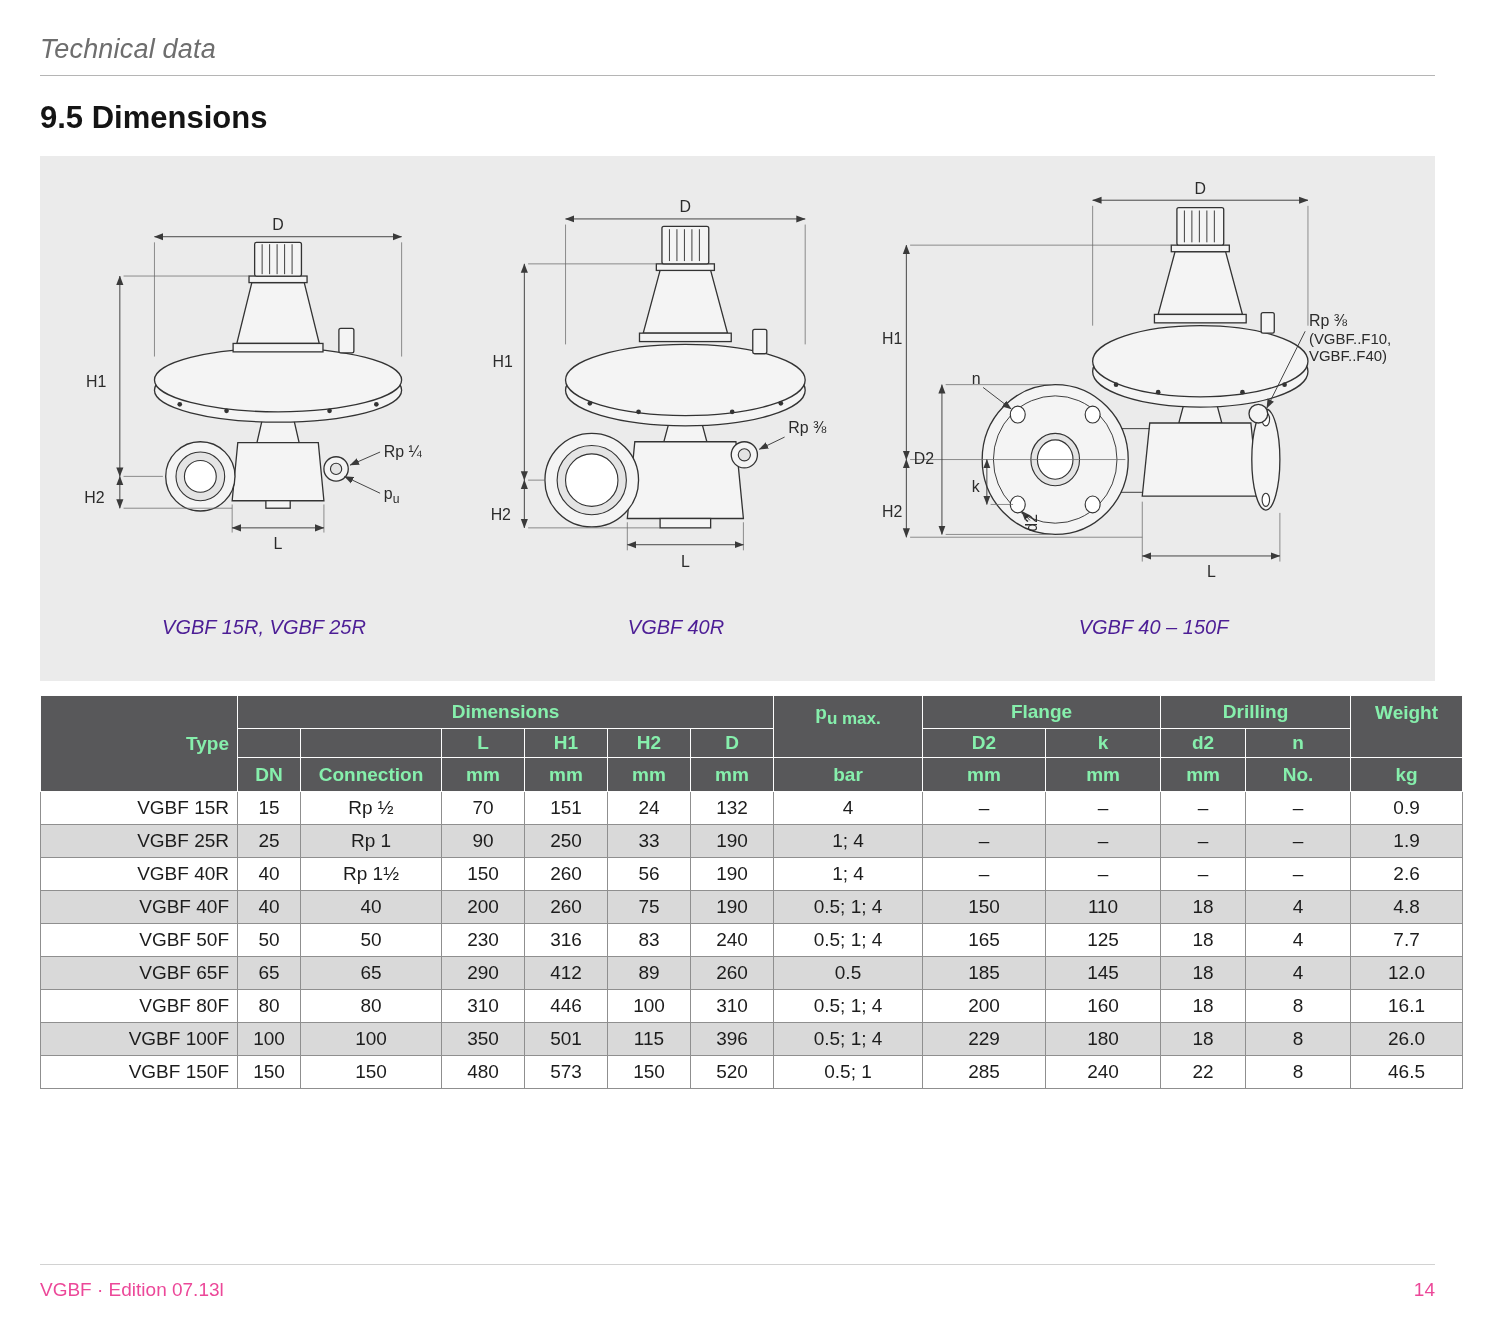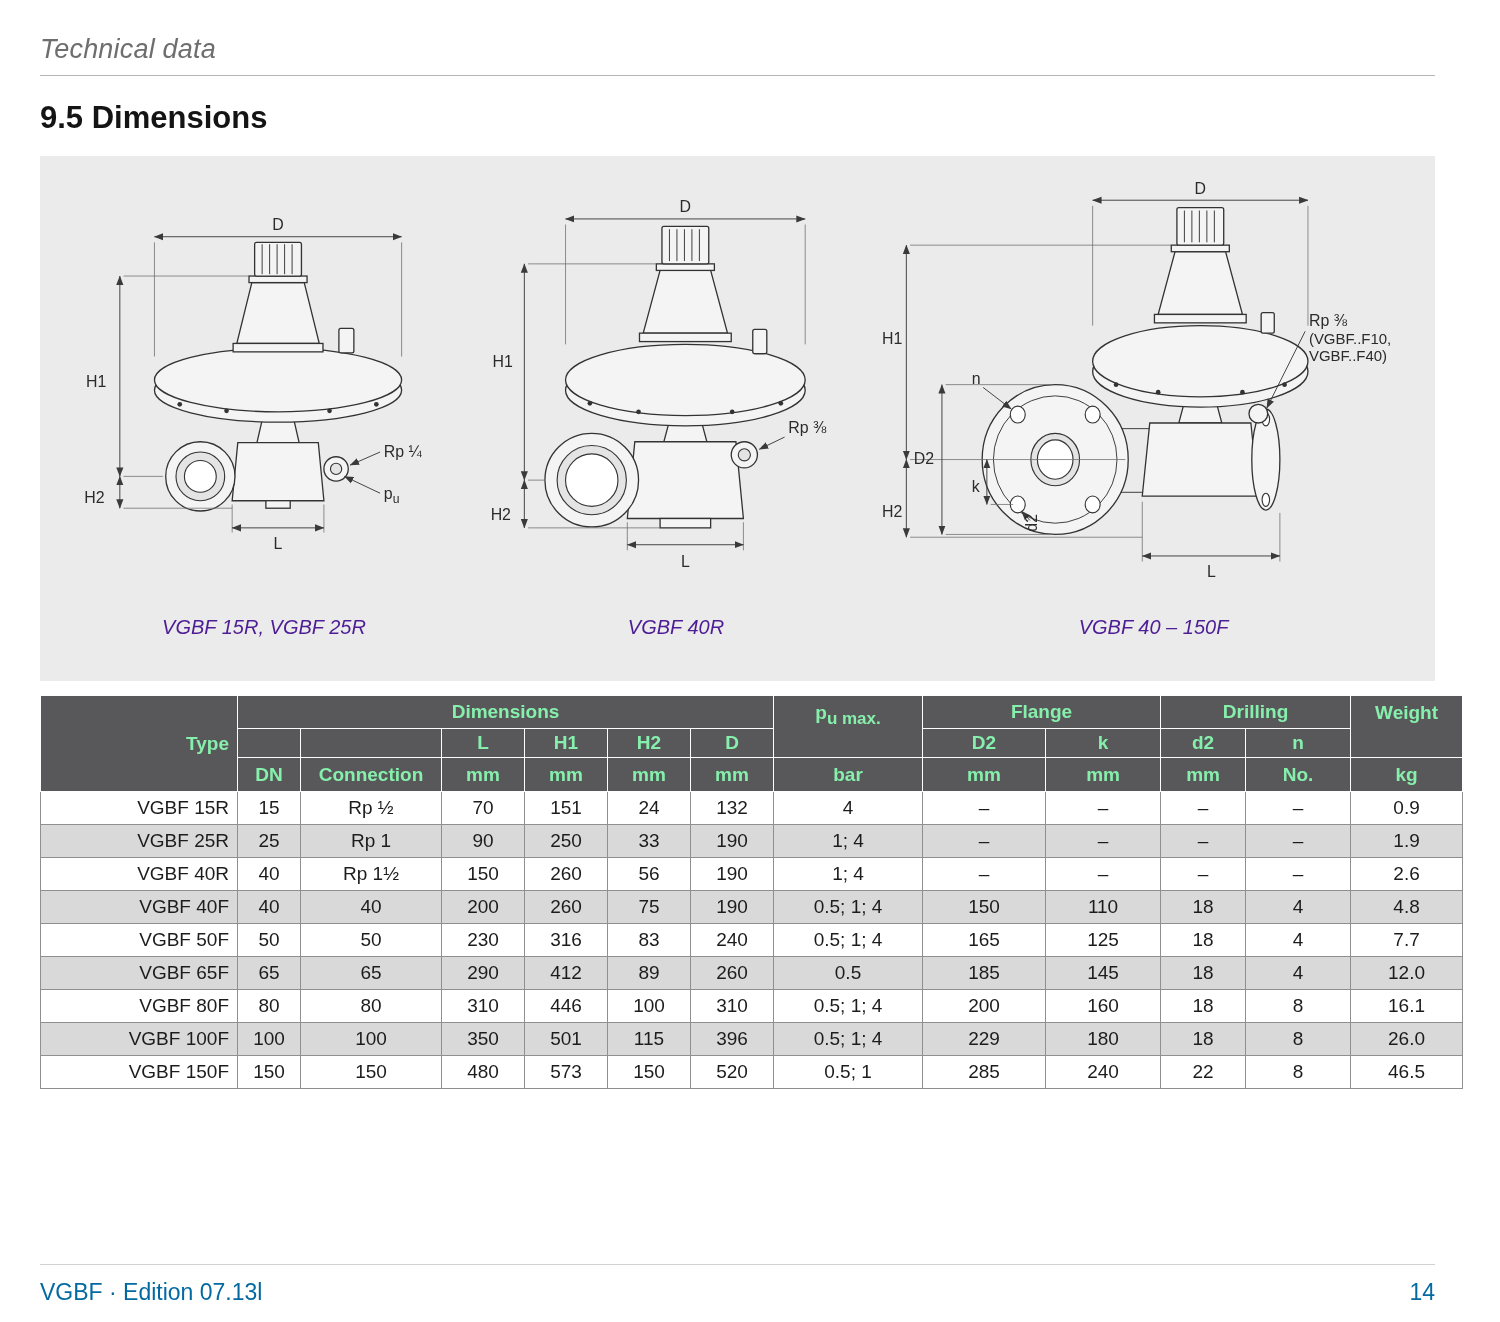--- a/index.html
+++ b/index.html
@@ -23,21 +23,21 @@
   thead tr.hr1 th { height:33px; }
   thead tr.hr2 th { height:29px; }
   thead tr.hr3 th { height:34px; }
   th.th-type { text-align:right; padding-left:10px; vertical-align:middle; }
   th.va-top { vertical-align:top; padding-top:6px; }
   sub.pu-sub { font-size:17px; }
   tbody td { border:1px solid #8f8f8f; text-align:center; height:33px; padding:3px 8px; color:#1c1c1c; background:#fff; }
   tbody td.col-type { text-align:right; padding-left:10px; }
   tbody tr.shaded td { background:#d9d9d9;margin-top:20px; }
 
-  .footer { margin-top:auto; border-top:1px solid #d2d2d2; padding-top:14px; height:58px; display:flex; justify-content:space-between; font-size:23px; color:#0369a1; }
+  .footer { margin-top:auto; border-top:1px solid #d2d2d2; padding-top:14px; height:58px; display:flex; justify-content:space-between; font-size:19px; color:#ec4899; }
 
   
   .part  { fill:#f4f4f4; stroke:#333; stroke-width:1.4; }
   .part2 { fill:#e4e4e4; stroke:#333; stroke-width:1.2; }
   .hole  { fill:#ffffff; stroke:#333; stroke-width:1.2; }
   .knurl { stroke:#333; stroke-width:1; fill:none; }
   .dim   { stroke:#3a3a3a; stroke-width:1; fill:none; }
   .ext   { stroke:#6a6a6a; stroke-width:.8; fill:none; }
   .lead  { stroke:#3a3a3a; stroke-width:1; fill:none; }
   .bolt  { fill:#333; }

